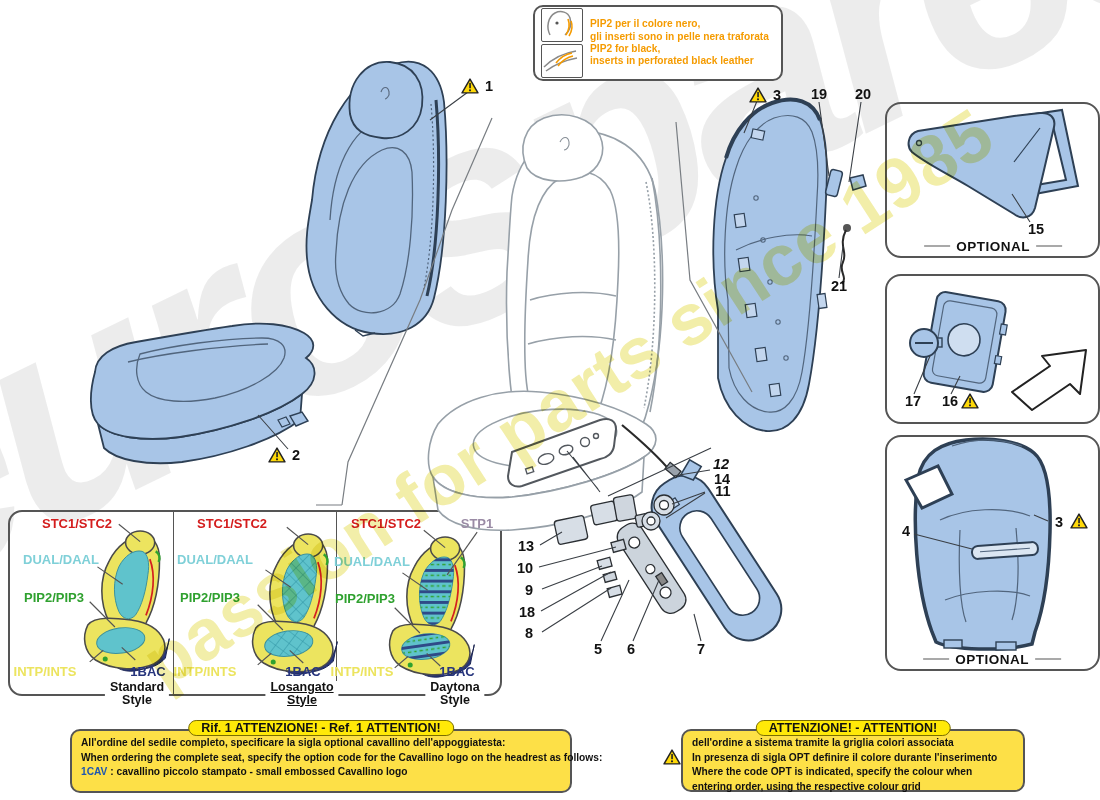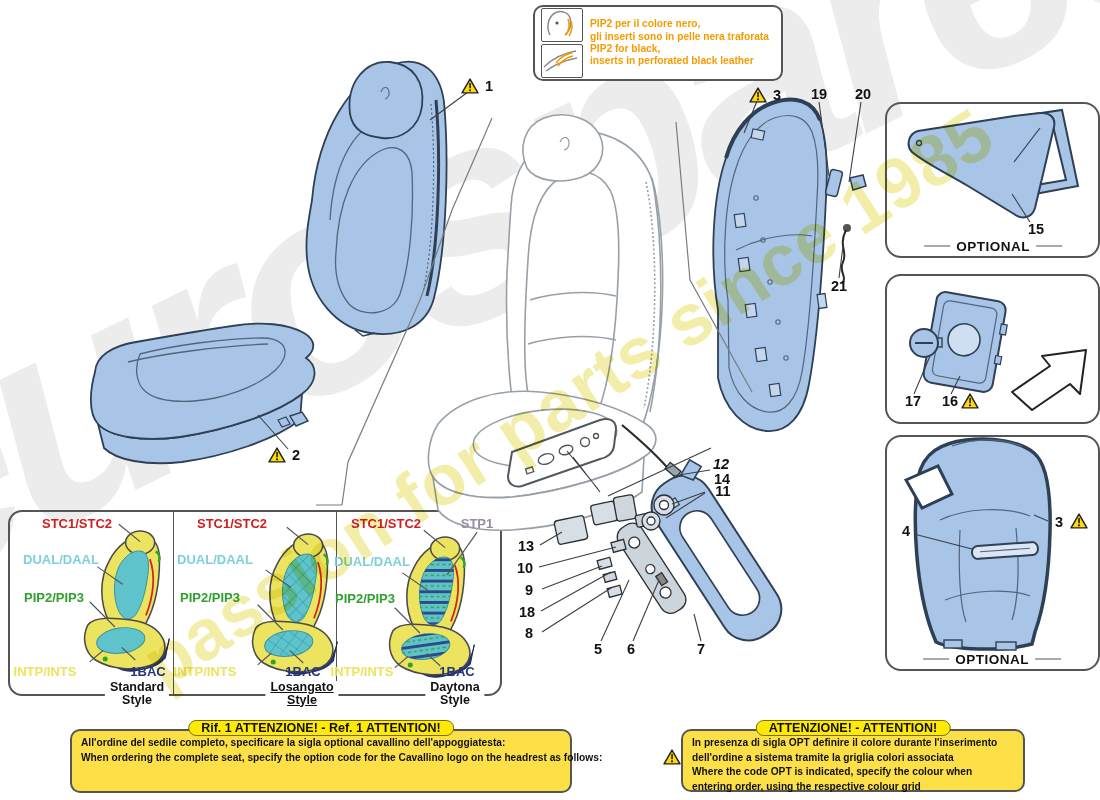--- a/index.html
+++ b/index.html
@@ -376,25 +376,26 @@
   <span class="tri" style="left:672px;top:757px;"><svg width="18" height="16" viewBox="0 0 17 15">
         <path d="M8.5 1 L16 14 L1 14 Z" fill="#ffd908" stroke="#222" stroke-width="1.4" stroke-linejoin="round"></path>
         <rect x="7.8" y="4.6" width="1.5" height="5" fill="#222"></rect>
         <circle cx="8.5" cy="11.6" r="1" fill="#222"></circle>
       </svg></span>
 
   <div class="attn" style="left:70px;top:729px;width:502px;height:64px;">
     <span class="pill">Rif. 1 ATTENZIONE! - Ref. 1 ATTENTION!</span>
     <p>All'ordine del sedile completo, specificare la sigla optional cavallino dell'appoggiatesta:</p>
     <p>When ordering the complete seat, specify the option code for the Cavallino logo on the headrest as follows:</p>
+    <p><span class="bluecode">1CAV</span><span> : cavallino piccolo stampato - small embossed Cavallino logo</span></p>
   </div>
 
   <div class="attn" style="left:681px;top:729px;width:344px;height:63px;">
     <span class="pill">ATTENZIONE! - ATTENTION!</span>
+    <p>dell'ordine a sistema tramite la griglia colori associata</p>
     <p>In presenza di sigla OPT definire il colore durante l'inserimento</p>
-    <p>dell'ordine a sistema tramite la griglia colori associata</p>
     <p>Where the code OPT is indicated, specify the colour when</p>
     <p>entering order, using the respective colour grid</p>
   </div>
 
   <div class="wm-tag">passion for parts since 1985</div>
 
 </div>
 
 </body></html>

